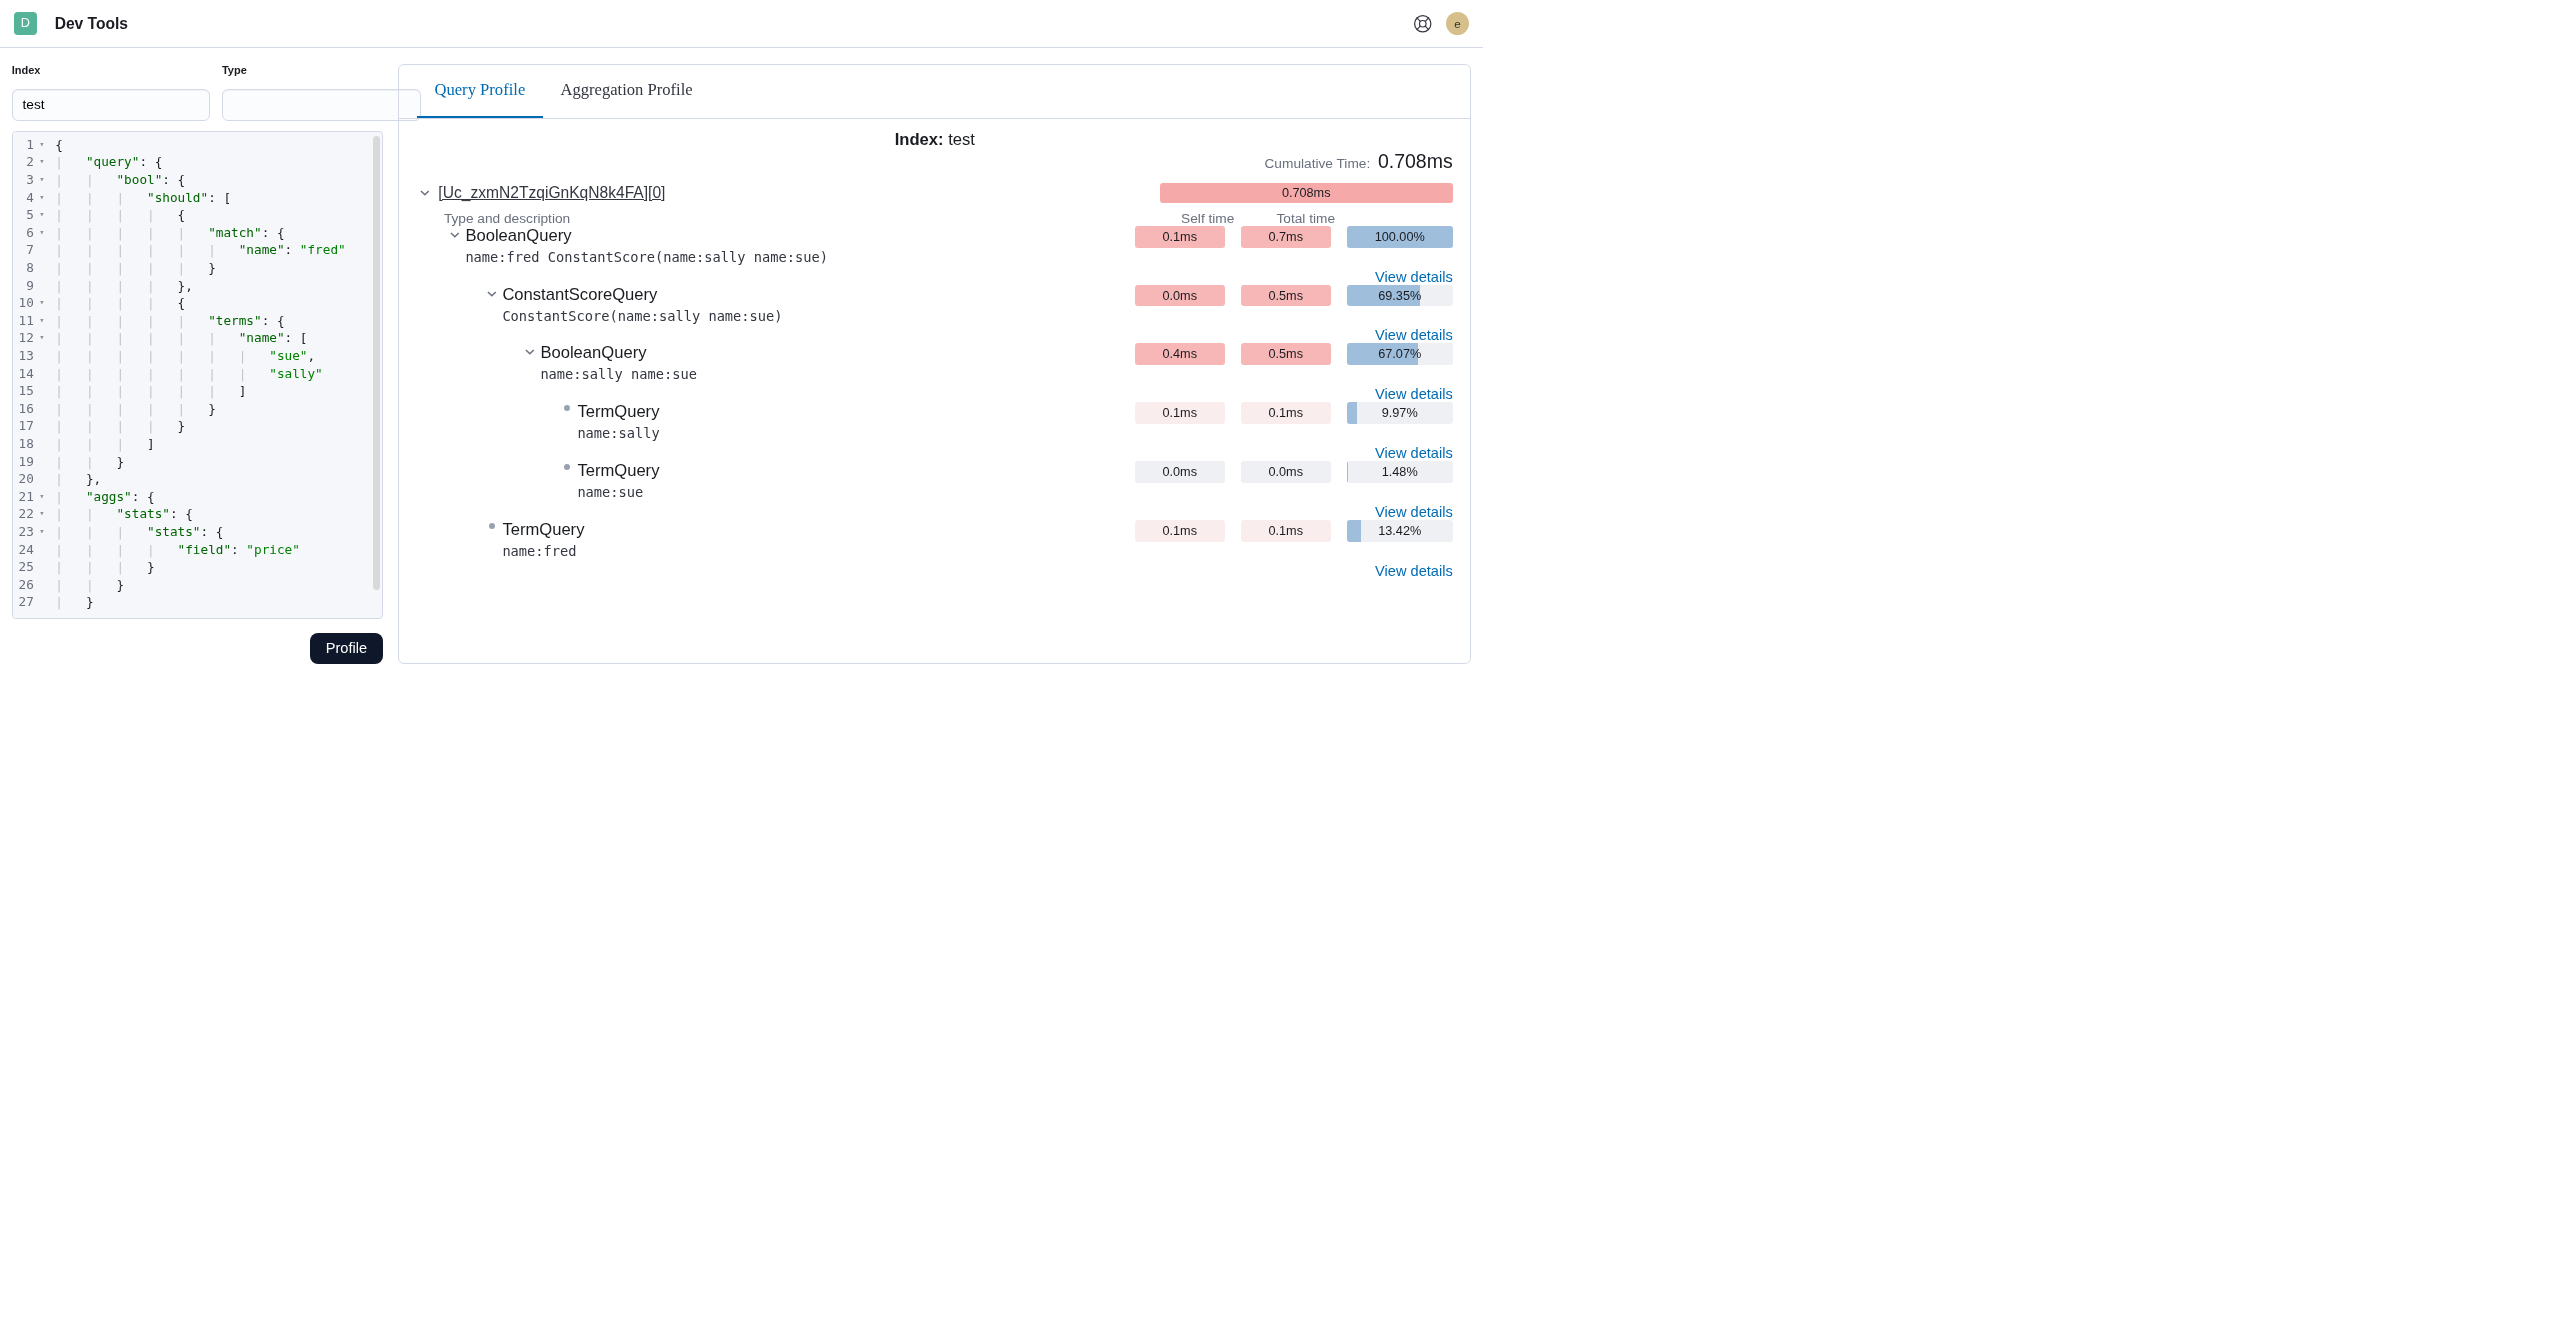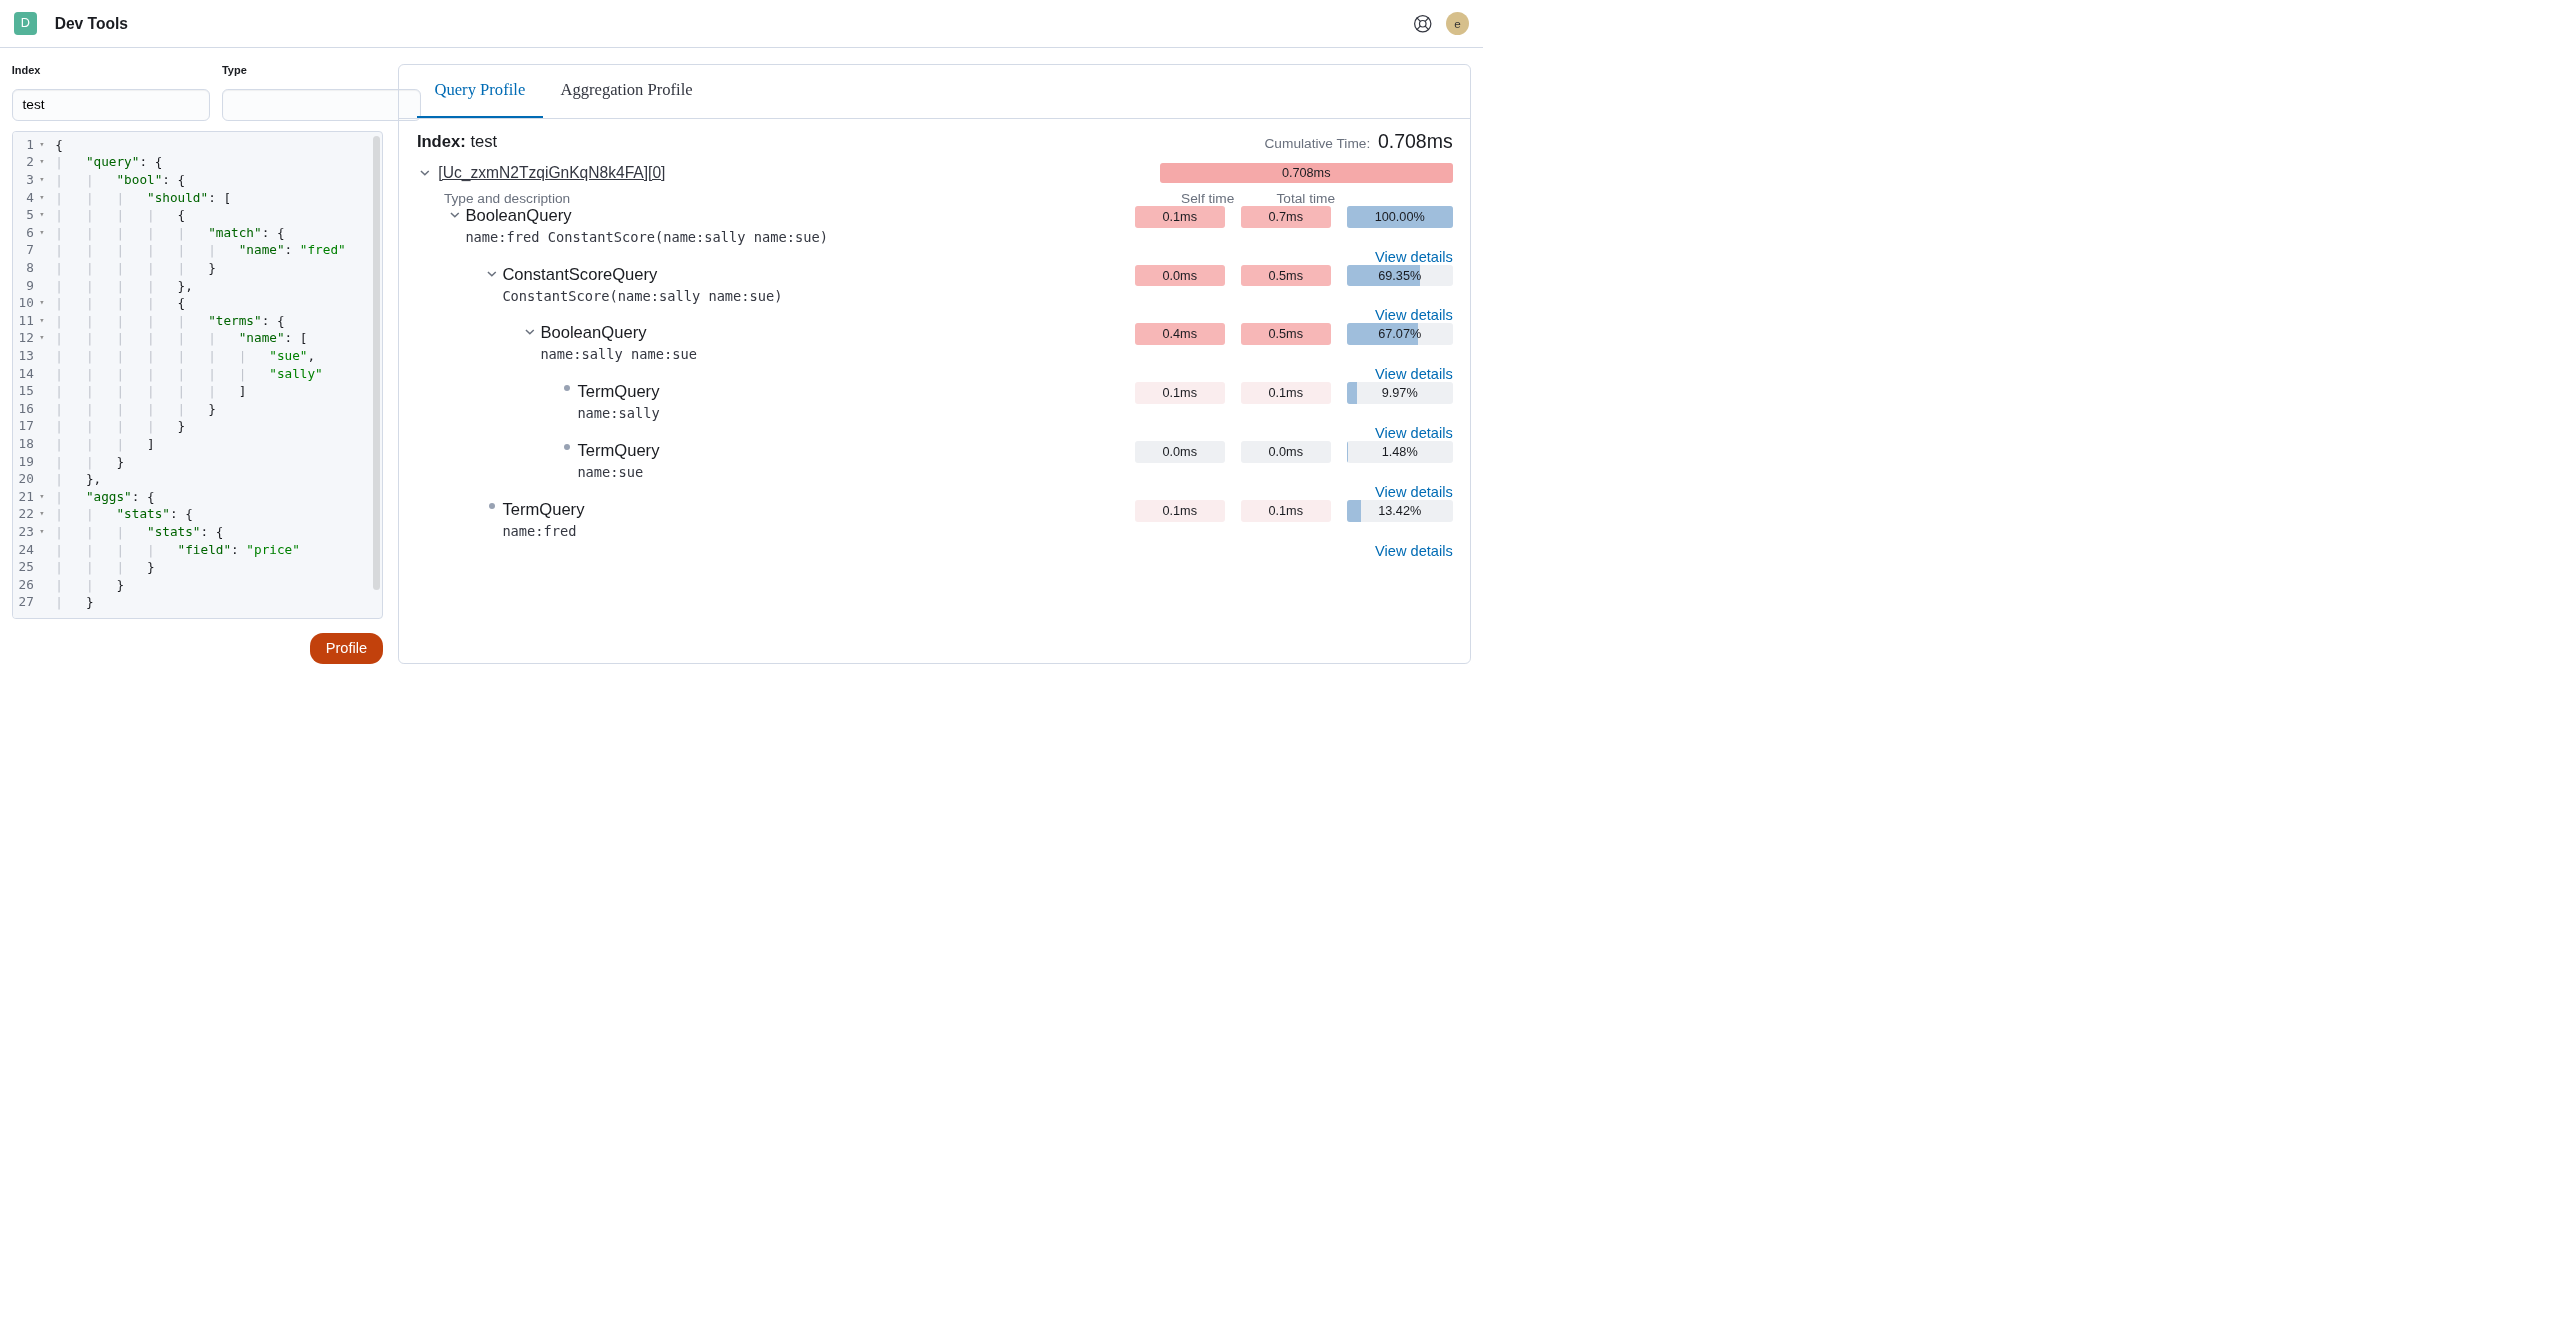--- a/index.html
+++ b/index.html
@@ -22,26 +22,26 @@
 .form-input { border: 1px solid #d3dae6; border-radius: 5.9px; padding: 7.8px 9.8px; font-size: 13.7px; background: #fbfcfd; box-shadow: 0 1px 1px rgba(0,0,0,0.05) inset; }
 .editor { border: 1px solid #d3dae6; border-radius: 3.9px; background: #f5f7fa; display: flex; font-family: "SFMono-Regular", Consolas, Menlo, monospace; font-size: 12.7px; line-height: 17.6px; height: 488px; overflow: hidden; position: relative; }
 .gutter { background: #f5f7fa; color: #69707d; text-align: right; padding: 3.9px 2px 3.9px 5.9px; user-select: none; border-right: 1px solid transparent; }
 .gutter-line { display: flex; align-items: center; justify-content: flex-end; height: 17.6px; }
 .fold { color: #919191; font-size: 8.8px; margin-left: 2.9px; width: 7.8px; display: inline-block; }
 .editor-code { padding: 3.9px 7.8px; white-space: pre; }
 .tok-key { color: #006400; }
 .tok-str { color: #008000; }
 .guide { color: #c0c4cc; }
 .btn-row { display: flex; justify-content: flex-end; margin-top: 13.7px; }
-.btn-primary { background: #c2410c; color: #fff; border: none; padding: 7.8px 15.6px; font-size: 14.6px; border-radius: 13px; cursor: pointer; }
+.btn-primary { background: #0f172a; color: #fff; border: none; padding: 7.8px 15.6px; font-size: 14.6px; border-radius: 8px; cursor: pointer; }
 .right-panel { flex: 1; border: 1px solid #d3dae6; border-radius: 5.9px; }
 .inner-tabs { display: flex; padding: 0 17.6px; border-bottom: 1px solid #d3dae6; }
 .inner-tab { padding: 15.6px 17.6px; font-size: 16.6px; color: #343741; cursor: pointer; border-bottom: 2px solid transparent; font-family: Liberation Serif, serif; }
 .inner-tab.active { color: #006bb4; border-bottom-color: #006bb4; }
-.summary-row { display: flex; align-items: center; padding: 11.7px 17.6px 5.9px; }
+.summary-row { display: flex; align-items: center; padding: 11.7px 17.6px 5.9px; flex-direction: column; }
 .summary-left { font-size: 16.6px; }
 .summary-left b { font-weight: 700; }
 .summary-right { margin-left: auto; font-size: 13.7px; color: #69707d; }
 .summary-right .big { font-size: 19.5px; color: #1a1c21; margin-left: 3.9px; }
 .results { padding: 3.9px 17.6px 17.6px; }
 .shard-row { display: flex; align-items: center; }
 .shard-link { color: #343741; text-decoration: underline; font-size: 15.6px; cursor: pointer; }
 .chev { display: inline-flex; width: 15.6px; height: 15.6px; align-items: center; justify-content: center; margin-right: 5.9px; color: #69707d; }
 .chev svg { width: 11.7px; height: 11.7px; }
 .badge-wide { margin-left: auto; background: #f5a9a9; padding: 2.9px 0; width: 293px; text-align: center; border-radius: 2.9px; font-size: 12.7px; }

